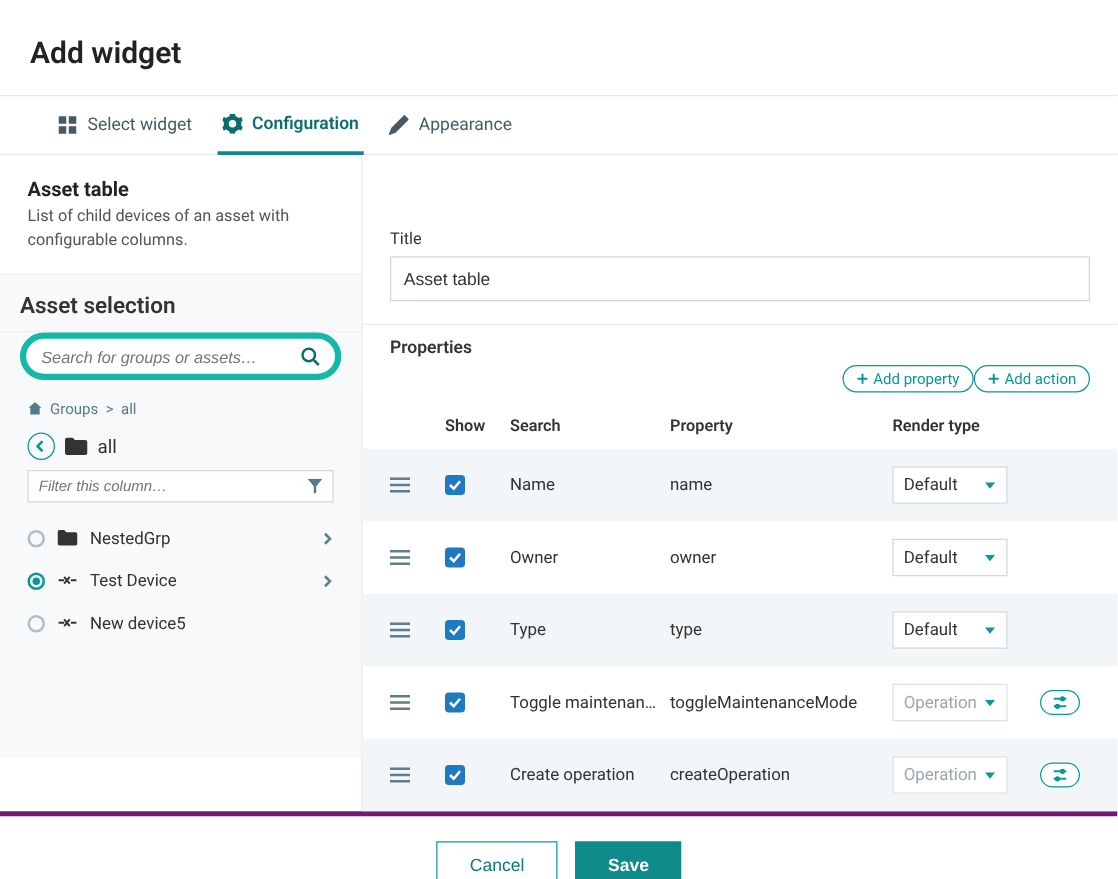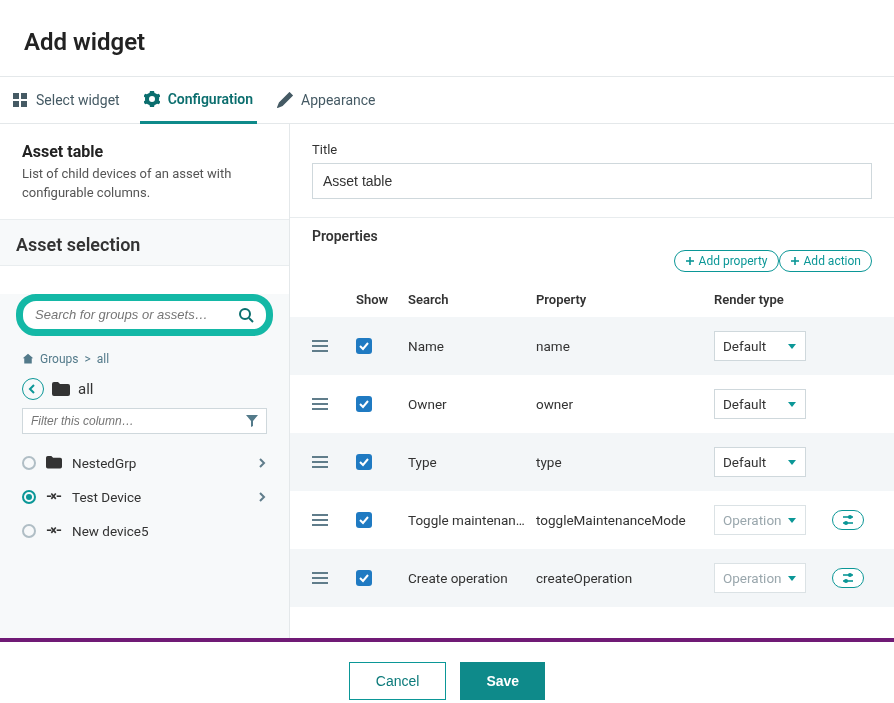--- a/index.html
+++ b/index.html
@@ -1,41 +1,41 @@
 <!DOCTYPE html>
 <html><head>
 <meta charset="utf-8">
 <style>
   * { box-sizing: border-box; margin: 0; padding: 0; }
   body { font-family: -apple-system, BlinkMacSystemFont, "Segoe UI", Roboto, Arial, sans-serif; font-size: 14px; color: #333; background: #fff; width: 894px; }
   .page-title { font-size: 24px; font-weight: 600; color: #222; padding: 28px 24px 20px; }
   .divider { border-bottom: 1px solid #e4e8ea; }
 
   
-  .tabs { display: flex; align-items: center; gap: 16px; padding: 0 8px; border-bottom: 1px solid #e4e8ea; }
+  .tabs { display: flex; align-items: center; gap: 16px; padding: 0 42px; border-bottom: 1px solid #e4e8ea; }
   .tab { display: flex; align-items: center; gap: 8px; padding: 14px 4px; color: #455a64; cursor: pointer; }
   .tab.active { color: #0b6e6e; font-weight: 600; border-bottom: 3px solid #0e8a8a; margin-bottom: -1px; }
   .tab .icon { width: 16px; height: 16px; display: inline-flex; align-items: center; justify-content: center; color: inherit; }
   svg { display: block; }
 
   
   .content { display: flex; min-height: 420px; }
   .left { width: 300px; border-right: 1px solid #e4e8ea; }
   .right { flex: 1; padding: 0; }
 
   .desc { padding: 18px 22px 16px; }
   .desc h3 { font-size: 16px; font-weight: 700; color: #222; margin-bottom: 4px; }
   .desc p { font-size: 13px; color: #555; line-height: 1.45; }
 
   .panel-label { font-size: 18px; font-weight: 600; color: #333; padding: 14px 16px 10px; background: #f7f9fa; border-top: 1px solid #e9edef; border-bottom: 1px solid #e9edef; }
   .left .panel-body { background: #f7f9fa; padding-bottom: 90px; }
 
   
   .search-wrap { padding: 0 16px 10px; background: #f7f9fa; }
-  .search { display: flex; align-items: flex-start; border: 7px solid #14b8a6; border-radius: 20px; padding: 6px 12px; background: #fff; margin-top: 28px; }
+  .search { display: flex; align-items: flex-end; border: 5px solid #14b8a6; border-radius: 20px; padding: 6px 12px; background: #fff; }
   .search input { border: none; outline: none; flex: 1; font-size: 13px; font-style: italic; color: #999; background: transparent; }
   .search .icon { width: 16px; height: 16px; color: #0b6e6e; }
 
   .breadcrumb { display: flex; align-items: center; gap: 6px; padding: 6px 22px; font-size: 12px; color: #537a8a; }
   .breadcrumb .icon { width: 12px; height: 12px; color: #537a8a; }
 
   .current-row { display: flex; align-items: center; gap: 8px; padding: 6px 22px 8px; }
   .back-btn { display: flex; align-items: center; justify-content: center; width: 22px; height: 22px; border: 1px solid #0b9797; border-radius: 12px; color: #0b9797; cursor: pointer; }
   .back-btn .icon { width: 10px; height: 10px; }
   .folder-icon { width: 18px; height: 14px; color: #333; }
@@ -50,21 +50,21 @@
   .tree-item { display: flex; align-items: center; gap: 10px; padding: 9px 22px; font-size: 13.5px; color: #333; cursor: pointer; position: relative; }
   .radio { width: 14px; height: 14px; border: 2px solid #b0bec5; border-radius: 50%; position: relative; flex-shrink: 0; }
   .radio.selected { border-color: #0b9797; }
   .radio.selected::after { content: ""; position: absolute; width: 6px; height: 6px; border-radius: 50%; background: #0b9797; top: 2px; left: 2px; }
   .tree-item .type-icon { width: 16px; height: 14px; color: #333; display: inline-flex; align-items: center; }
   .tree-item .chev { margin-left: auto; width: 10px; height: 10px; color: #607d8b; }
 
   
   .right .section { padding: 18px 22px 8px; }
   .right .section-top { border-bottom: 1px solid #e8ecee; padding-bottom: 18px; }
-  .field-label { font-size: 13px; color: #333; margin-bottom: 6px; display: block; }
+  .field-label { font-size: 13px; color: #333; margin-bottom: 6px; display: block; margin-top: 42px; }
   .text-input { width: 100%; border: 1px solid #cfd8dc; padding: 9px 10px; font-size: 14px; color: #333; }
 
   .props-header { display: flex; justify-content: space-between; align-items: center; padding: 10px 22px 6px; }
   .props-header .title { font-size: 14px; font-weight: 600; color: #333; }
 
   .pill-buttons { display: flex; }
   .pill { display: flex; align-items: center; gap: 4px; border: 1px solid #0b9797; border-radius: 14px; padding: 3px 10px; font-size: 12px; color: #0b9797; cursor: pointer; background: #fff; }
   .pill .icon { width: 10px; height: 10px; }
 
   .table { width: 100%; padding: 0; }

